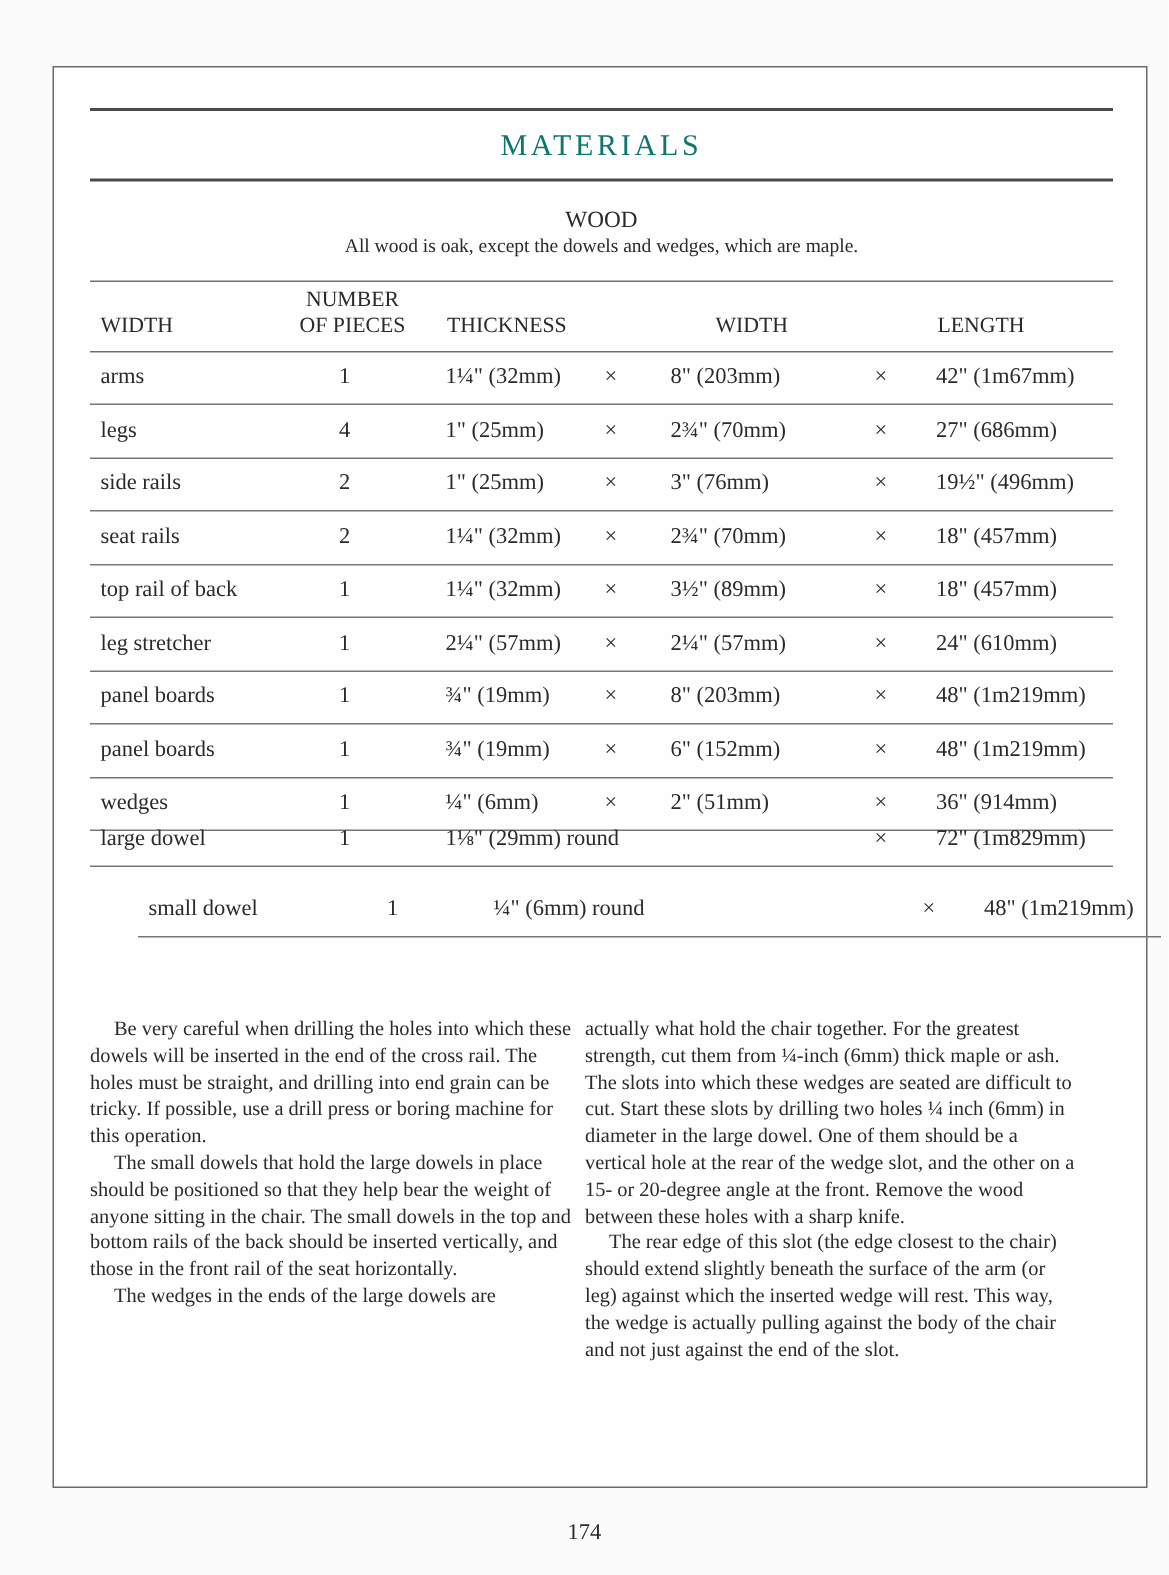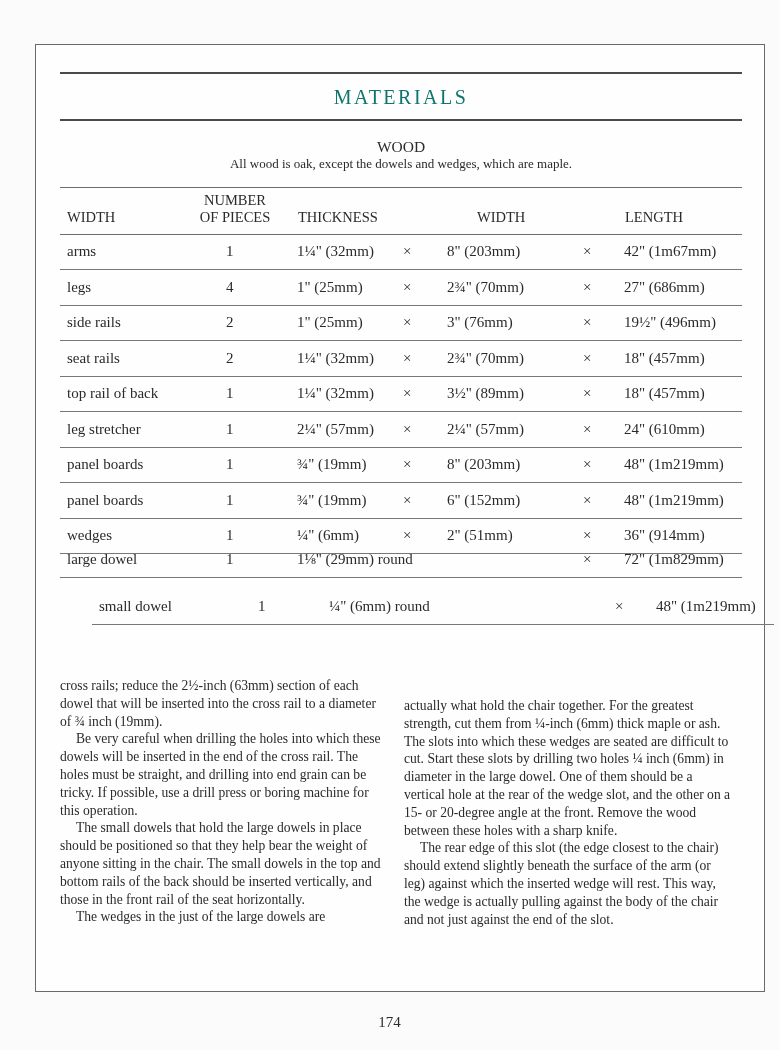--- a/index.html
+++ b/index.html
@@ -33,21 +33,21 @@
   .c-thick { left: 237px; }
   .c-x1 { left: 343px; }
   .c-width { left: 387px; }
   .c-x2 { left: 523px; }
   .c-length { left: 564px; }
   .row .rl { position: absolute; left: 0; right: 0; bottom: 0; height: 1px; background: #777; }
   .col { position: absolute; top: 677px; width: 330px; font-size: 13.6px; line-height: 17.8px; }
   .col p { margin: 0; text-indent: 16px; }
   .col p.first { text-indent: 0; }
   .col.left { left: 60px; }
-  .col.right { left: 404px; margin-top: 20px; }
+  .col.right { left: 390px; }
   .pageno { position: absolute; top: 1014px; left: 0; width: 779px; text-align: center; font-size: 15px; }
 </style>
 </head>
 <body>
 
 <div class="frame"></div>
 
 <div class="rule thick" style="top:72px"></div>
 <div class="title">MATERIALS</div>
 <div class="rule thick" style="top:119px"></div>
@@ -175,23 +175,22 @@
       <span class="cell c-thick">¼" (6mm) round</span>
       <span class="cell c-x1"></span>
       <span class="cell c-width"></span>
       <span class="cell c-x2">×</span>
       <span class="cell c-length">48" (1m219mm)</span>
       <div class="rl"></div>
     </div>
   </div>
 
 <div class="col left">
-  <p class="first">cross rails; reduce the 2½-inch (63mm) section of each dowel that will be inserted into the cross rail to a diameter of ¾ inch (19mm).</p>
   <p>Be very careful when drilling the holes into which these dowels will be inserted in the end of the cross rail. The holes must be straight, and drilling into end grain can be tricky. If possible, use a drill press or boring machine for this operation.</p>
   <p>The small dowels that hold the large dowels in place should be positioned so that they help bear the weight of anyone sitting in the chair. The small dowels in the top and bottom rails of the back should be inserted vertically, and those in the front rail of the seat horizontally.</p>
-  <p>The wedges in the just of the large dowels are</p>
+  <p>The wedges in the ends of the large dowels are</p>
 </div>
 <div class="col right">
   <p class="first">actually what hold the chair together. For the greatest strength, cut them from ¼-inch (6mm) thick maple or ash. The slots into which these wedges are seated are difficult to cut. Start these slots by drilling two holes ¼ inch (6mm) in diameter in the large dowel. One of them should be a vertical hole at the rear of the wedge slot, and the other on a 15- or 20-degree angle at the front. Remove the wood between these holes with a sharp knife.</p>
   <p>The rear edge of this slot (the edge closest to the chair) should extend slightly beneath the surface of the arm (or leg) against which the inserted wedge will rest. This way, the wedge is actually pulling against the body of the chair and not just against the end of the slot.</p>
 </div>
 
 <div class="pageno">174</div>
 
 </body></html>

